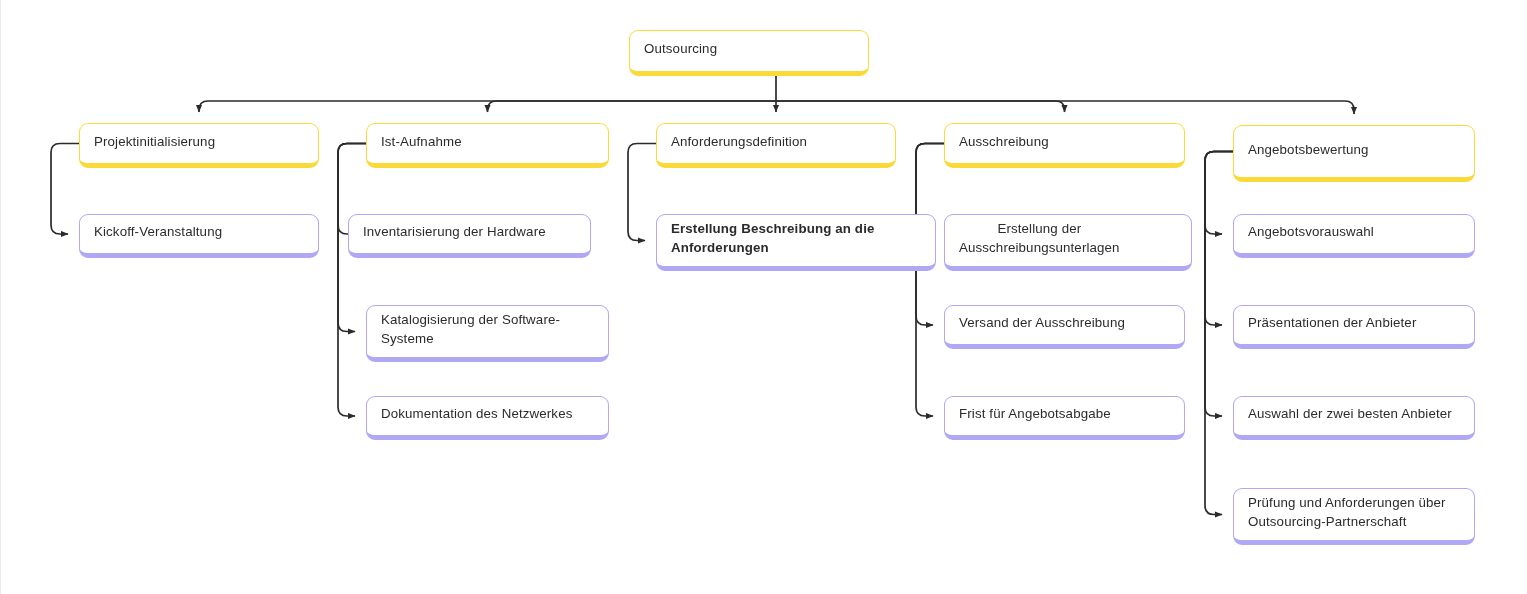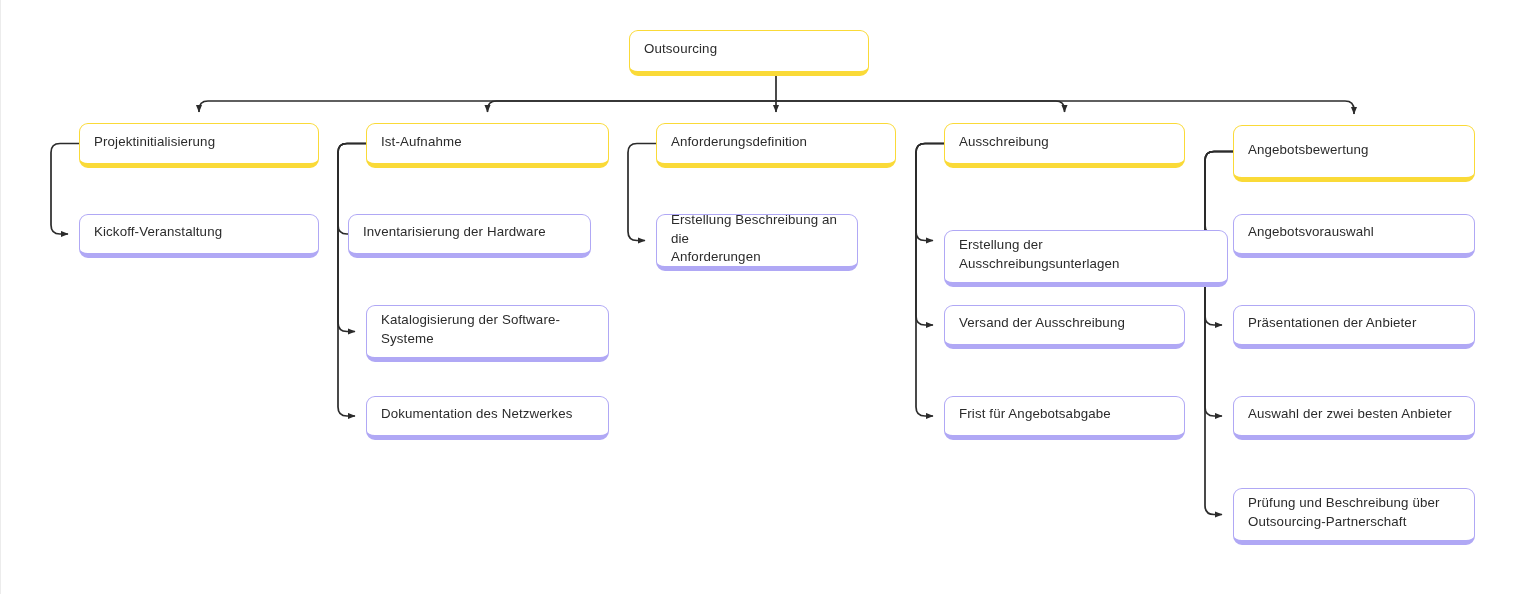--- a/index.html
+++ b/index.html
@@ -107,28 +107,28 @@
       <div class="node task" style="left: 365px; top: 305px; width: 243px; height: 57px;">
         <span class="node-label">Katalogisierung der Software-
 Systeme</span>
       </div>
       <div class="node task" style="left: 365px; top: 396px; width: 243px; height: 44px;">
         <span class="node-label">Dokumentation des Netzwerkes</span>
       </div>
       <div class="node phase" style="left: 655px; top: 123px; width: 240px; height: 45px;">
         <span class="node-label">Anforderungsdefinition</span>
       </div>
-      <div class="node task" style="left: 655px; top: 214px; width: 202px; height: 57px;">
+      <div class="node task" style="left: 655px; top: 214px; width: 280px; height: 57px; font-weight: bold;">
         <span class="node-label">Erstellung Beschreibung an die
 Anforderungen</span>
       </div>
       <div class="node phase" style="left: 943px; top: 123px; width: 241px; height: 45px;">
         <span class="node-label">Ausschreibung</span>
       </div>
-      <div class="node task" style="left: 943px; top: 230px; width: 284px; height: 57px;">
+      <div class="node task" style="left: 943px; top: 214px; width: 248px; height: 57px; text-align: center;">
         <span class="node-label">Erstellung der
 Ausschreibungsunterlagen</span>
       </div>
       <div class="node task" style="left: 943px; top: 305px; width: 241px; height: 44px;">
         <span class="node-label">Versand der Ausschreibung</span>
       </div>
       <div class="node task" style="left: 943px; top: 396px; width: 241px; height: 44px;">
         <span class="node-label">Frist für Angebotsabgabe</span>
       </div>
       <div class="node phase" style="left: 1232px; top: 125px; width: 242px; height: 57px;">
@@ -137,18 +137,18 @@
       <div class="node task" style="left: 1232px; top: 214px; width: 242px; height: 44px;">
         <span class="node-label">Angebotsvorauswahl</span>
       </div>
       <div class="node task" style="left: 1232px; top: 305px; width: 242px; height: 44px;">
         <span class="node-label">Präsentationen der Anbieter</span>
       </div>
       <div class="node task" style="left: 1232px; top: 396px; width: 242px; height: 44px;">
         <span class="node-label">Auswahl der zwei besten Anbieter</span>
       </div>
       <div class="node task" style="left: 1232px; top: 488px; width: 242px; height: 57px;">
-        <span class="node-label">Prüfung und Beschreibung über
+        <span class="node-label">Prüfung und Anforderungen über
 Outsourcing-Partnerschaft</span>
       </div>
     </div>
 
 </div>
 
 </body></html>

